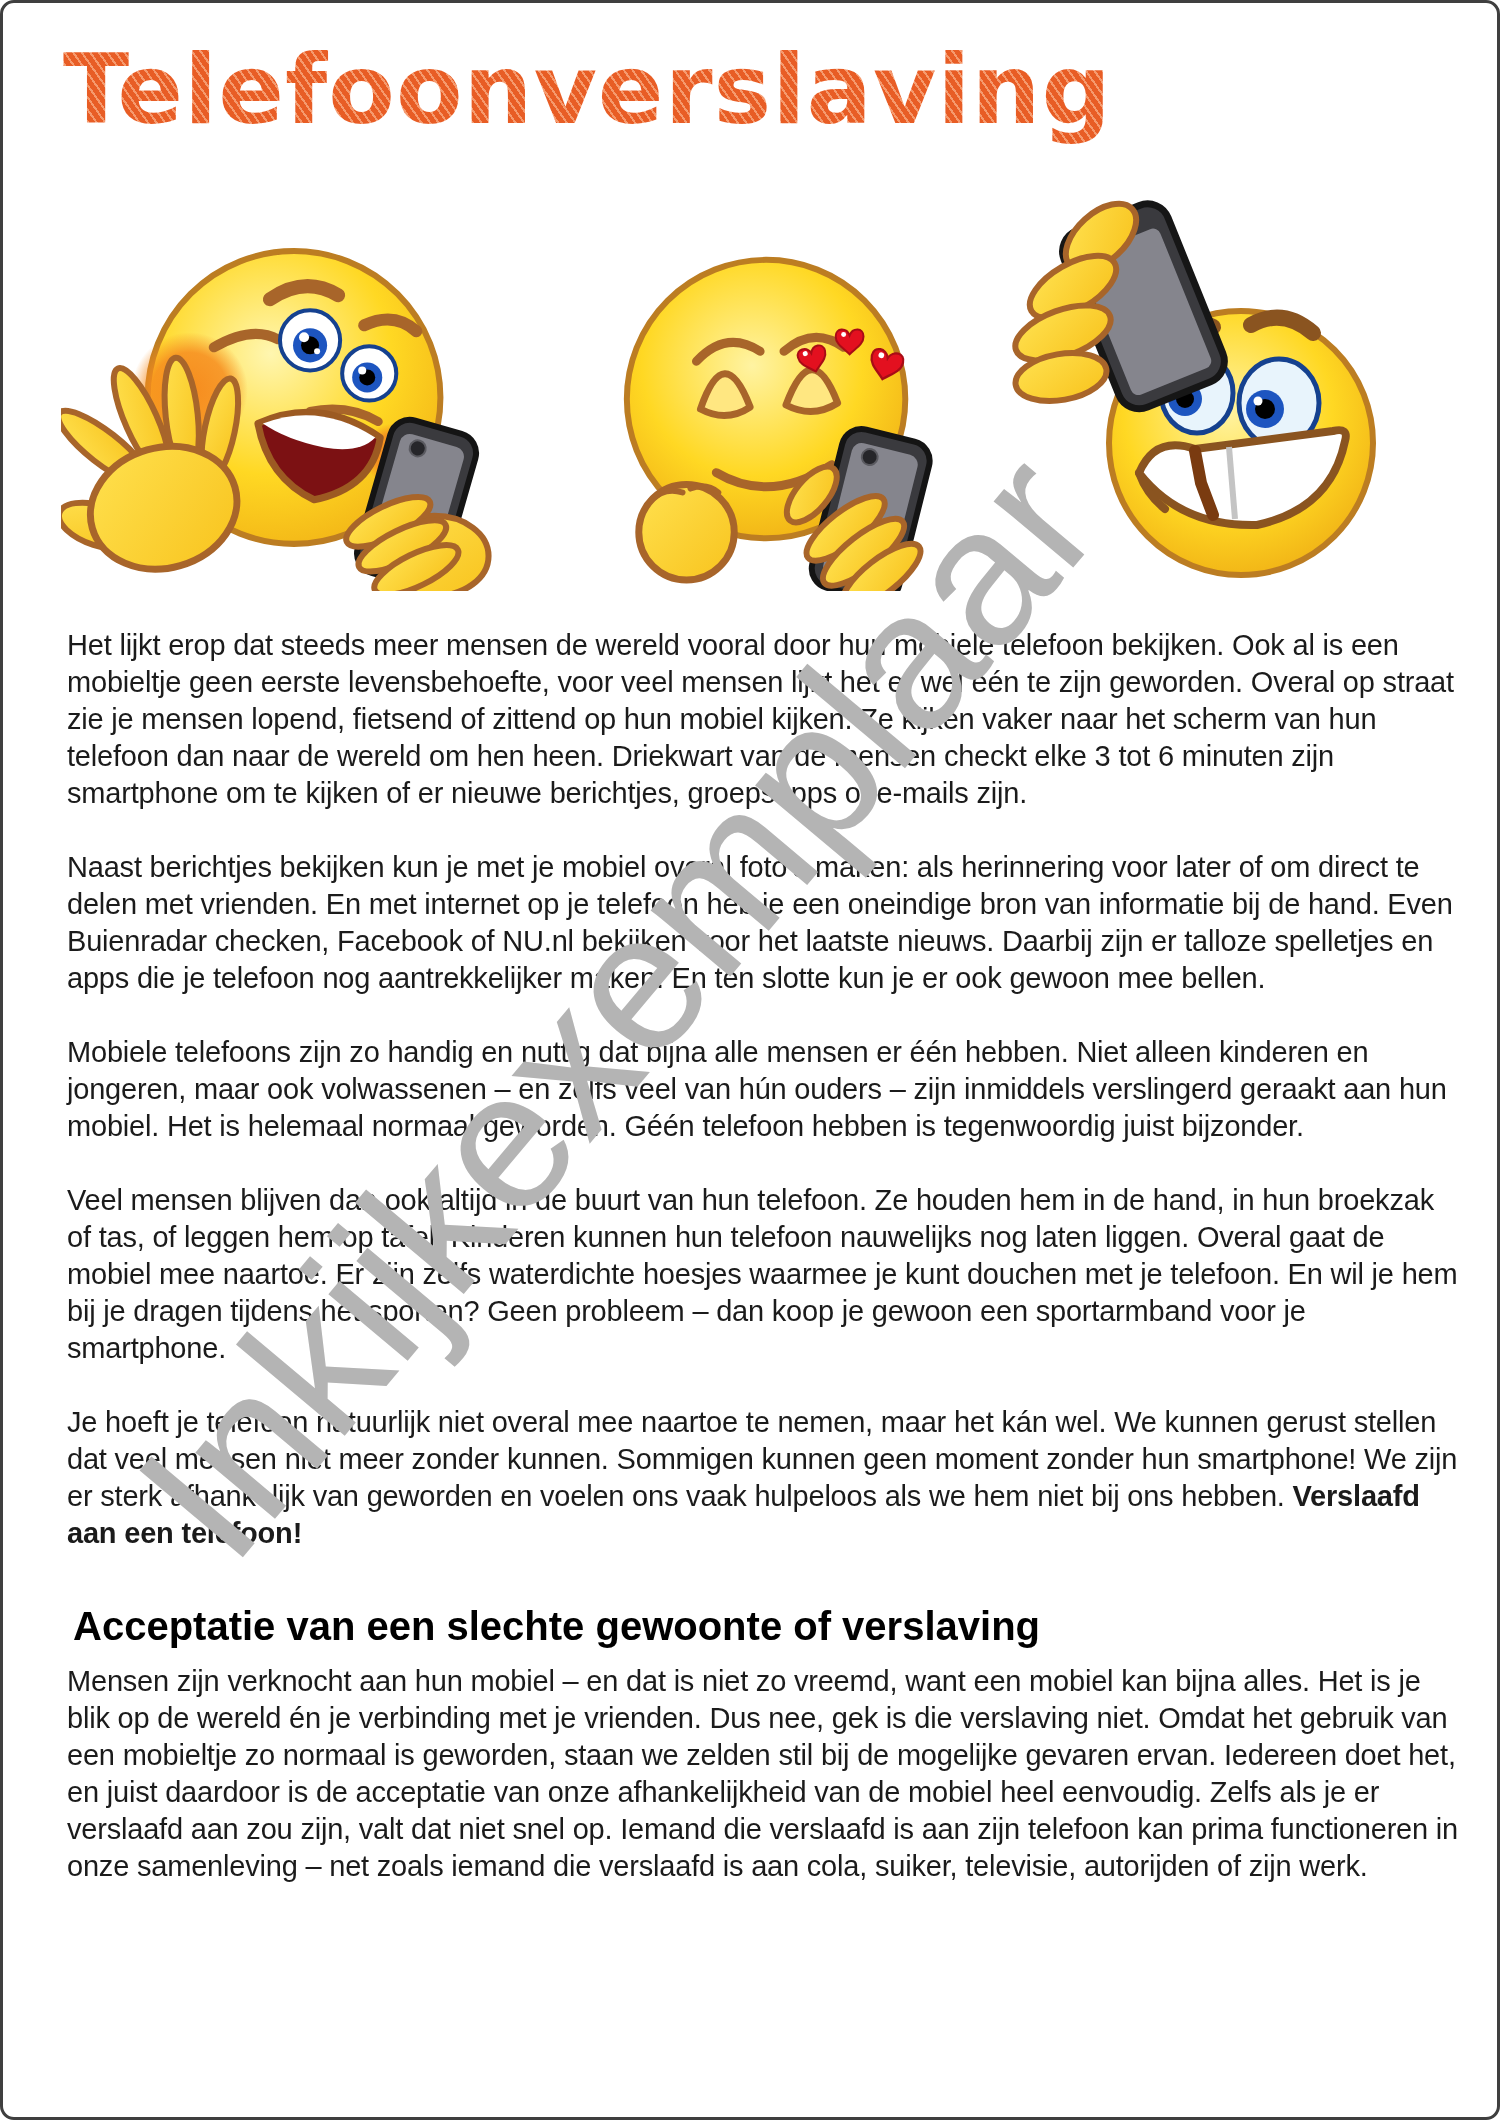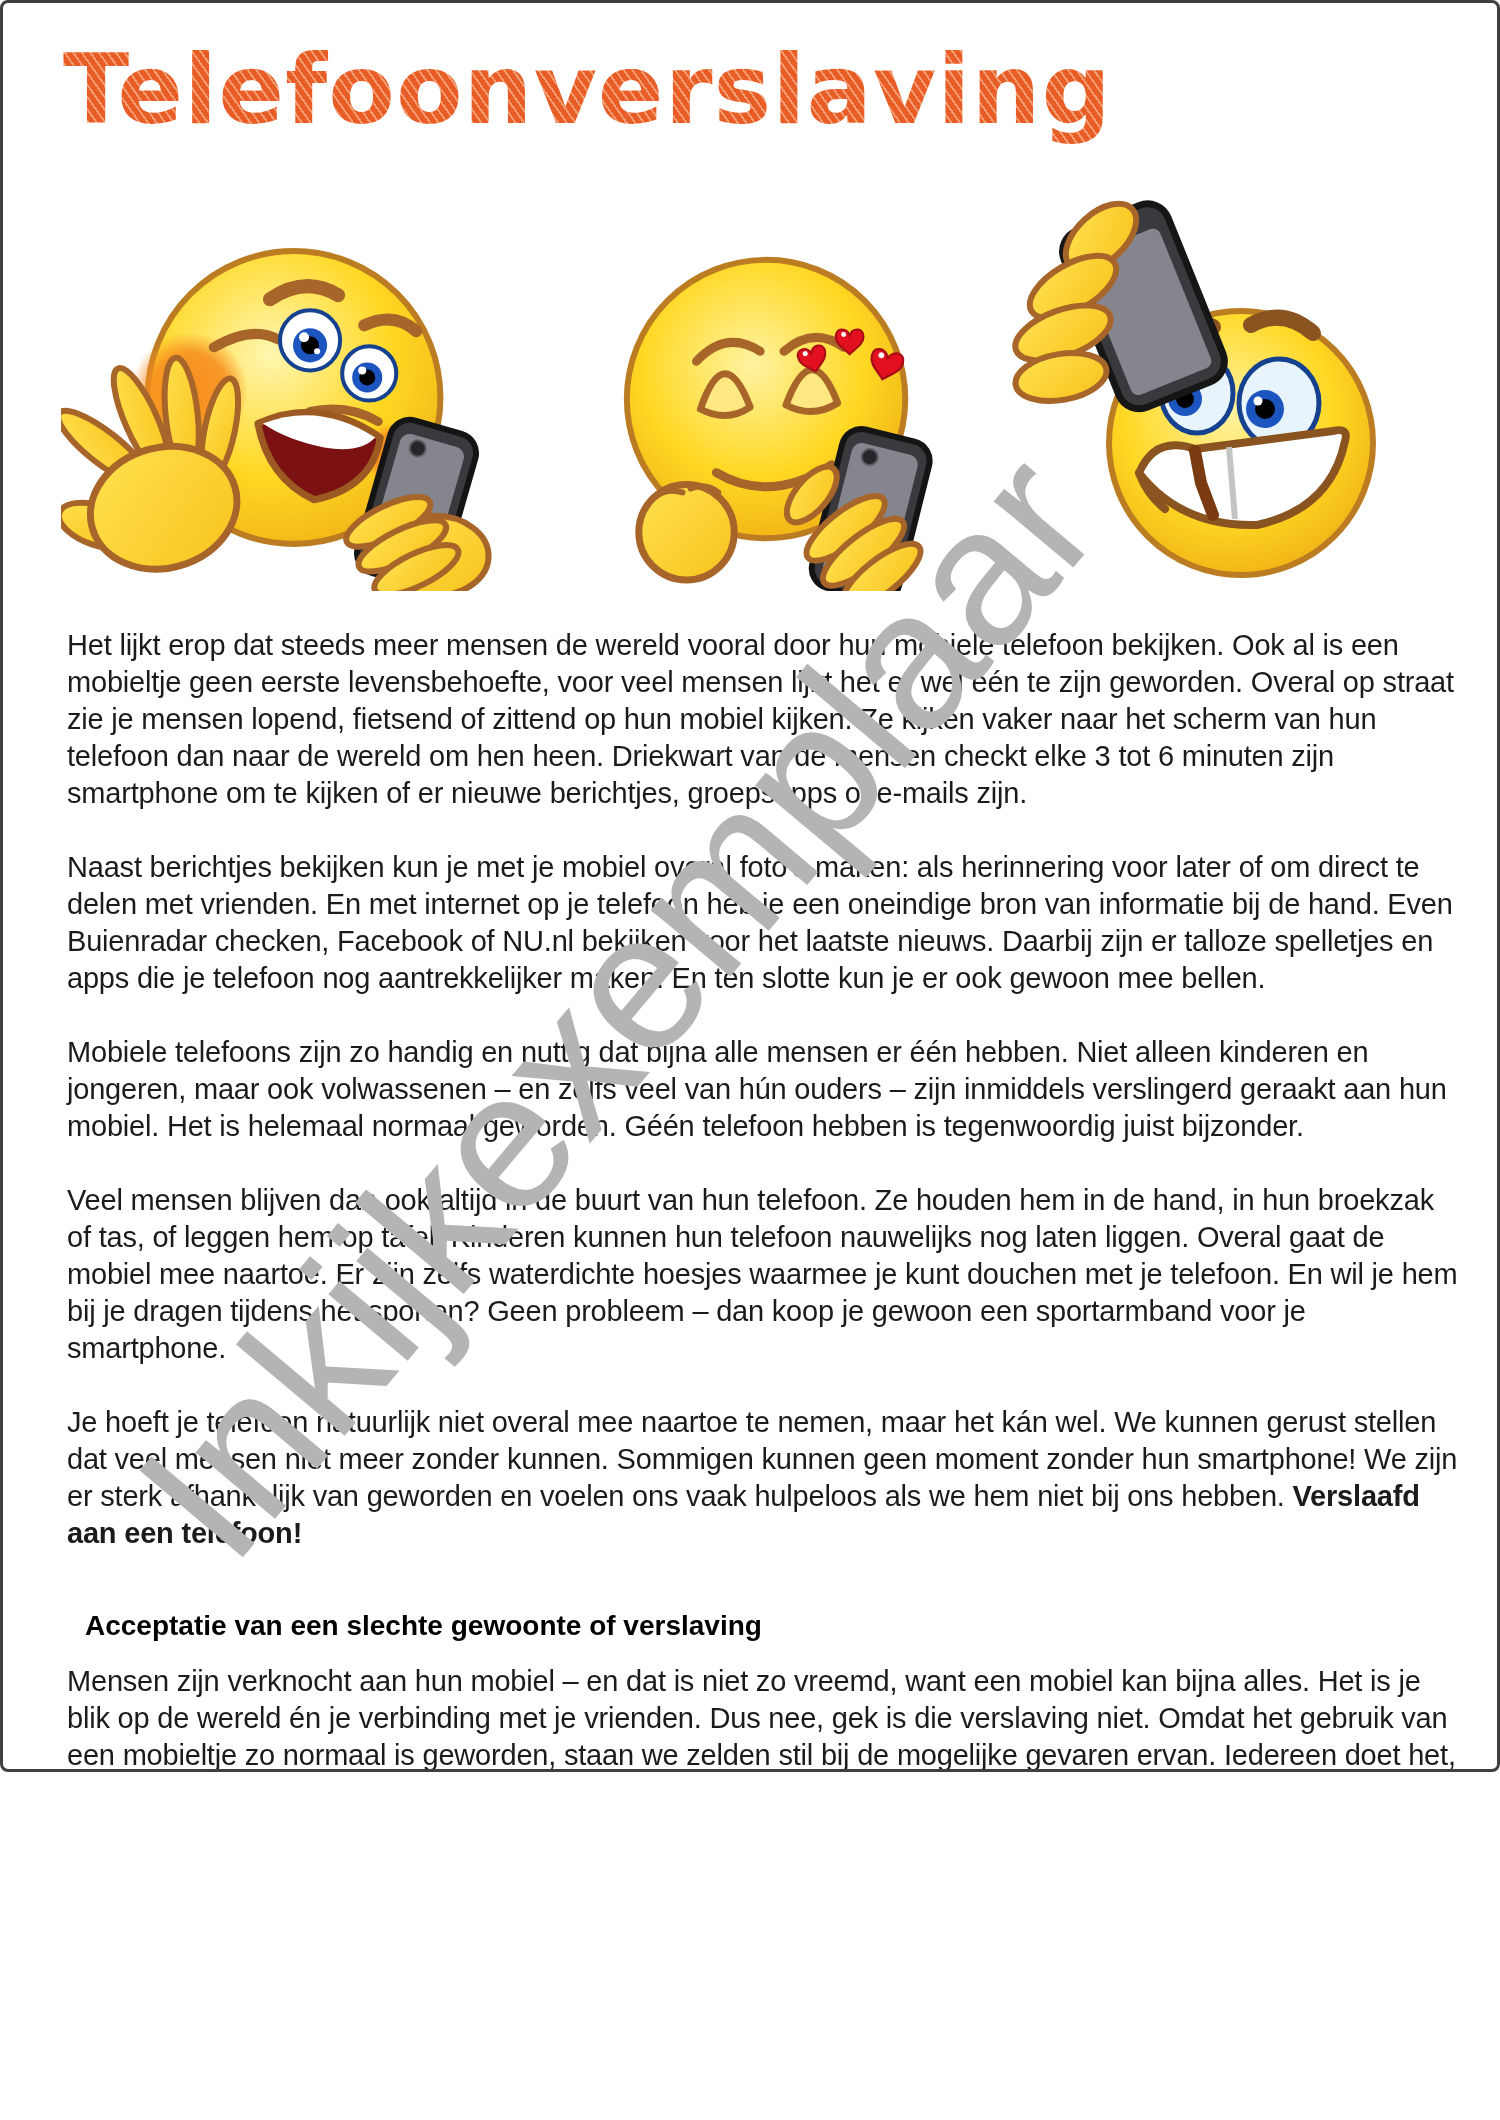--- a/index.html
+++ b/index.html
@@ -1,21 +1,21 @@
 <!DOCTYPE html>
 <html><head>
 <meta charset="utf-8">
 <style>
   html,body{margin:0;padding:0;background:#ffffff;}
   .page{
     position:relative;
-    width:1500px;height:1772px;
+    width:1500px;height:2120px;
     background:#ffffff;
     border:3px solid #3f3f3f;
-    border-radius:8px;
+    border-radius:14px;
     box-sizing:border-box;
     overflow:hidden;
     font-family:"Liberation Sans",sans-serif;
   }
   .title{
     position:absolute;left:60px;top:30px;margin:0;
     font-size:97px;font-weight:800;letter-spacing:1px;
     color:#ec6429;
     font-family:"DejaVu Sans","Liberation Sans",sans-serif;
   }
@@ -32,22 +32,22 @@
   .emoji-2{left:596px;top:228px;width:358px;height:360px;}
   .emoji-3{left:986px;top:172px;width:420px;height:420px;}
   .article{
     position:absolute;left:64px;top:624px;width:1392px;
     color:#1b1b1b;font-size:29px;line-height:37px;
     letter-spacing:-0.2px;
     z-index:2;
   }
   .article p{margin:0 0 37px 0;}
   .article h2{
-    font-size:28px;line-height:48px;color:#000;
-    margin:50px 0 13px 18px;font-weight:700;letter-spacing:0;
+    font-size:40px;line-height:48px;color:#000;
+    margin:50px 0 13px 6px;font-weight:700;letter-spacing:0;
   }
   .article strong{font-weight:700;}
   .watermark{
     position:absolute;left:252px;top:1392px;z-index:6;
     pointer-events:none;
   }
   .watermark span{
     display:inline-block;white-space:nowrap;
     font-size:196px;line-height:196px;
     color:#b4b4b4;

